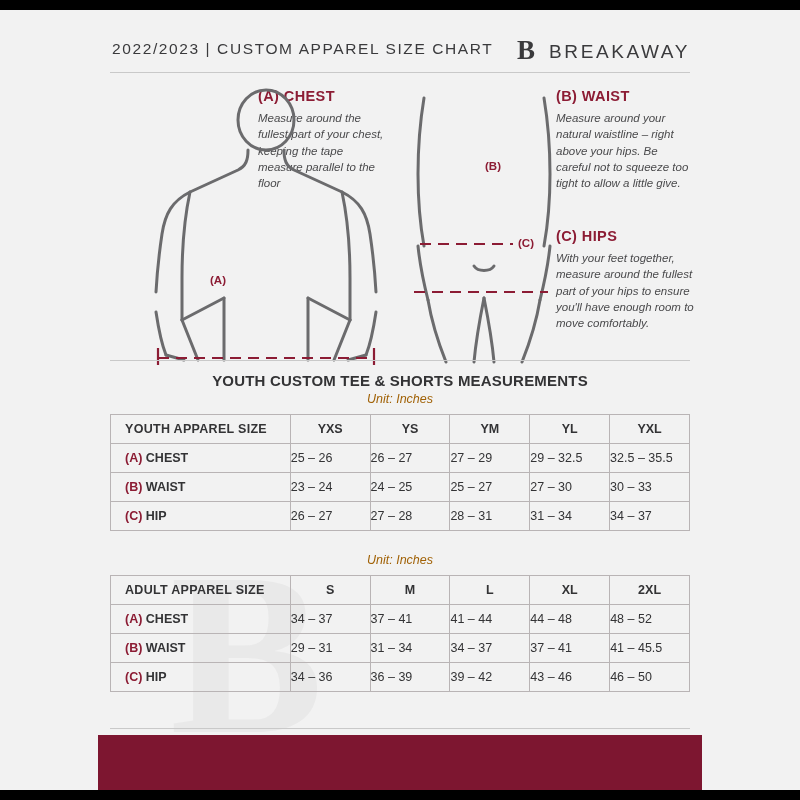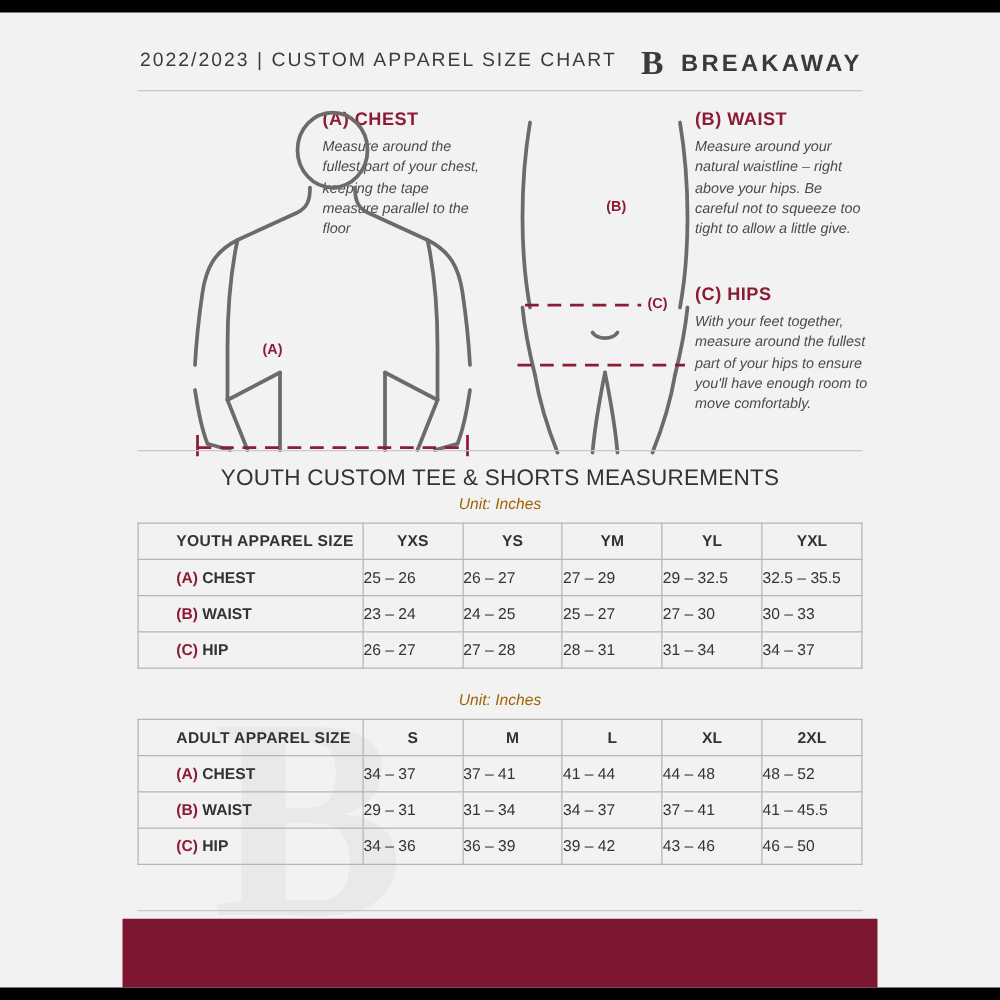--- a/index.html
+++ b/index.html
@@ -60,21 +60,21 @@
     font-family: "Liberation Serif", serif;
     font-size: 27px;
     font-weight: bold;
     color: #3a3a3c;
     line-height: 1;
     position: relative;
     top: -1px;
   }
   .brand-name {
     font-size: 19px;
-    font-weight: bold;
+    font-weight: normal;
     letter-spacing: 2.6px;
     color: #3a3a3c;
   }
   .hr {
     position: absolute;
     left: 110px;
     width: 580px;
     height: 1px;
     background: #c9c9c9;
     z-index: 2;
@@ -92,22 +92,22 @@
   .callout .body {
     font-size: 11.5px;
     font-style: italic;
     line-height: 1.42;
     color: #4a4a4c;
   }
   
   .table-block { position: absolute; left: 110px; width: 580px; z-index: 2; }
   .tbl-title {
     text-align: center;
-    font-size: 18px;
-    font-weight: normal;
+    font-size: 15px;
+    font-weight: bold;
     color: #333335;
     letter-spacing: 0.2px;
   }
   .tbl-unit {
     text-align: center;
     font-size: 12.5px;
     font-style: italic;
     color: #a16207;
     margin-top: 3px;
     margin-bottom: 8px;
@@ -116,21 +116,21 @@
   table td, table th {
     border: 1px solid #b9b4b5;
     height: 29px;
     font-size: 12.5px;
     color: #333335;
     padding: 0;
   }
   table th { font-weight: bold; }
   table .lbl {
     text-align: left;
-    padding-left: 30px;
+    padding-left: 14px;
     width: 180px;
     font-weight: bold;
   }
   table .lbl .mark { color: #8c1c34; }
   table .lbl.head { letter-spacing: 0.3px; }
   table td.val { width: 80px; font-weight: normal; }
   
   .footer-band {
     position: absolute;
     left: 98px; top: 735px;

